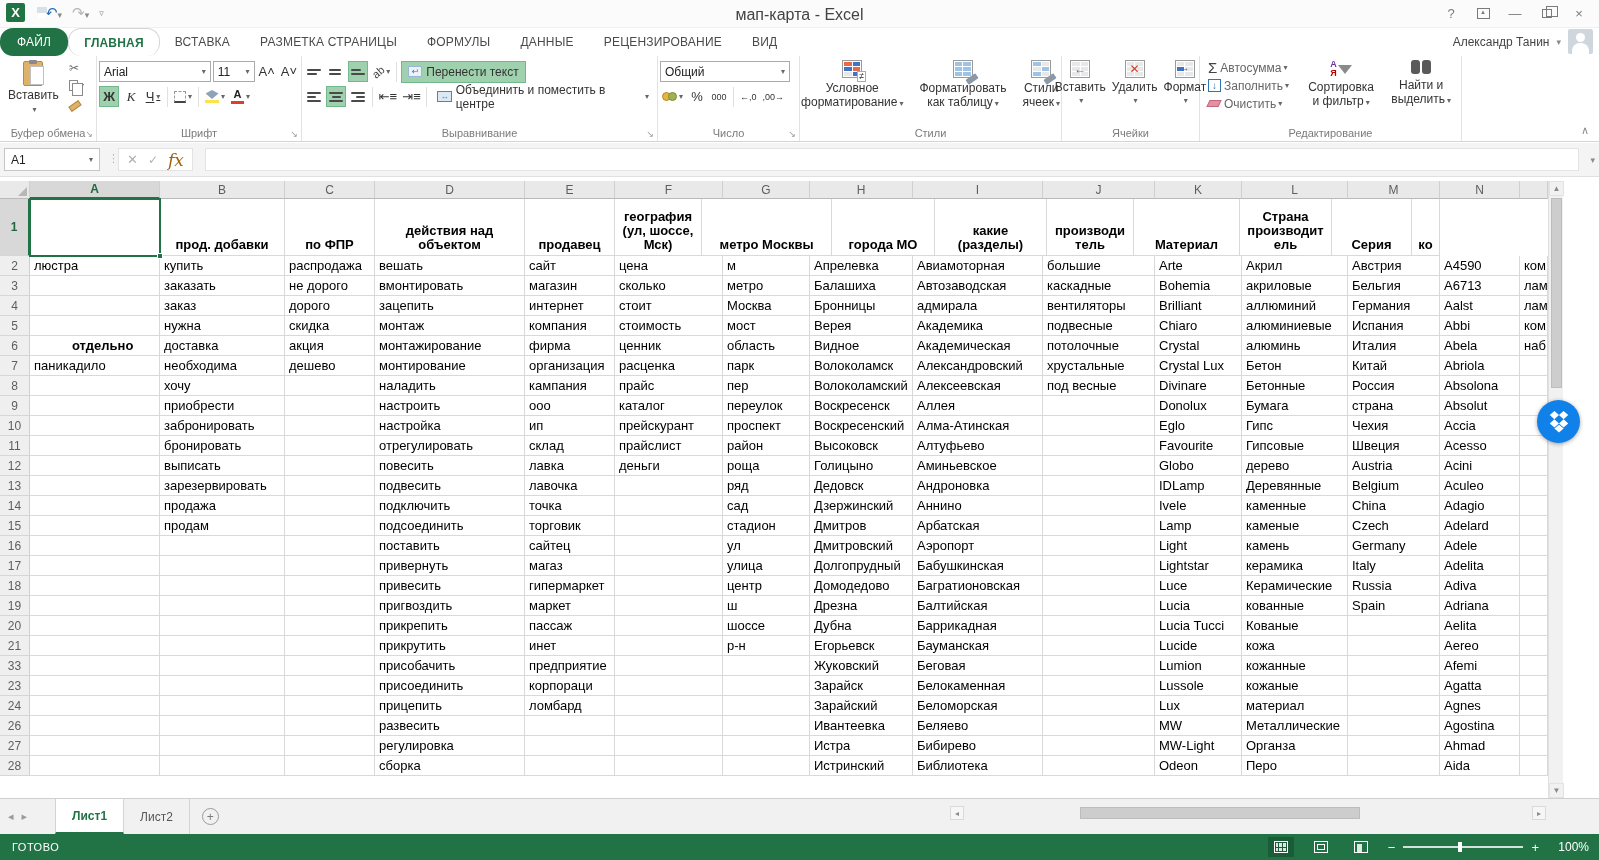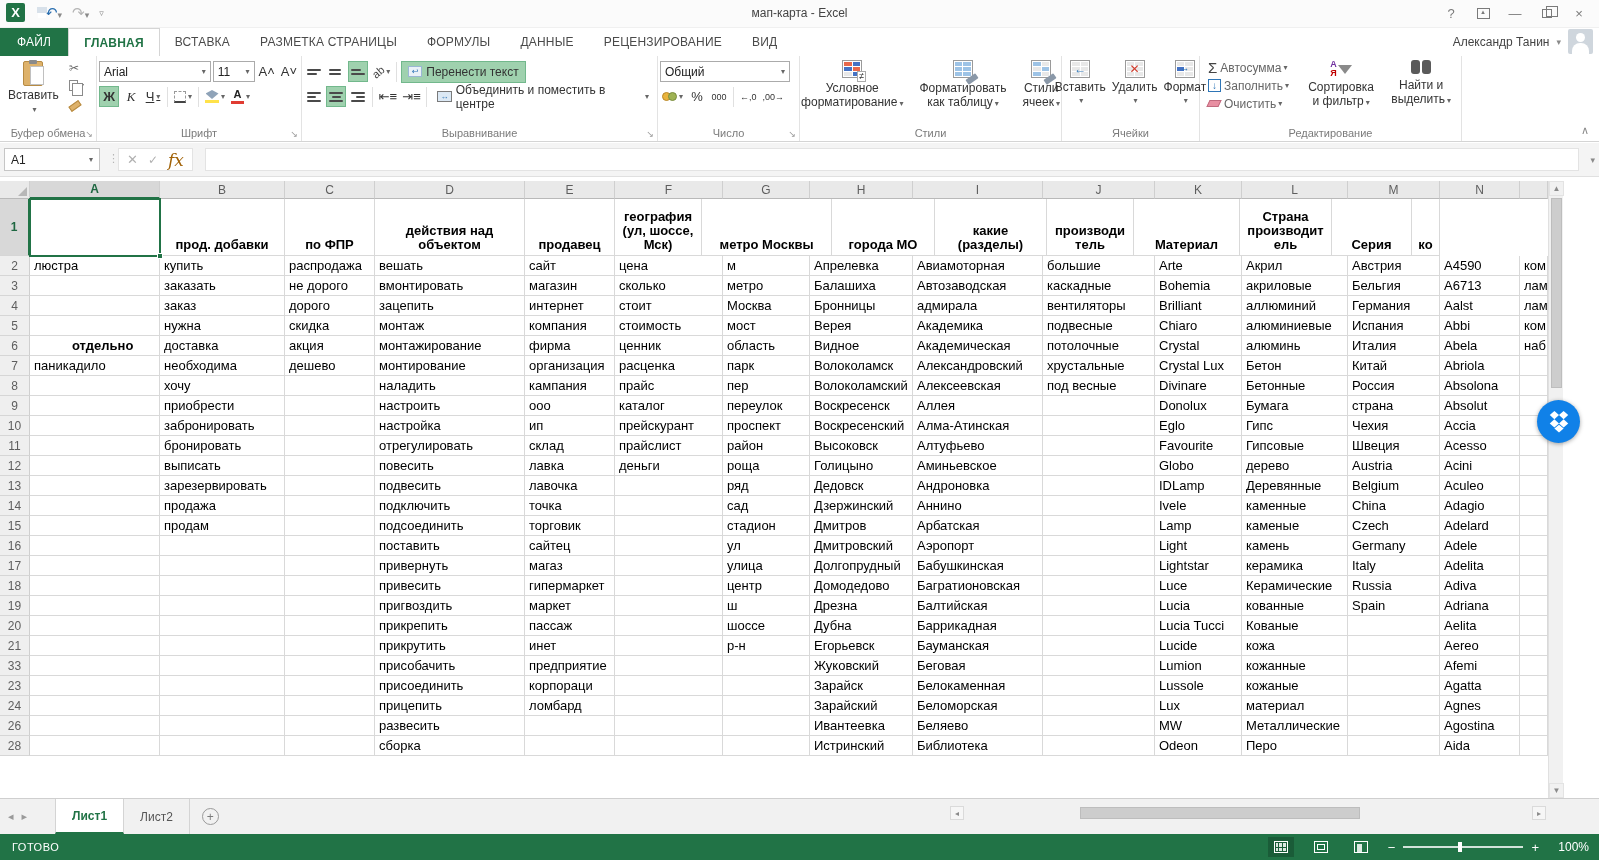--- a/index.html
+++ b/index.html
@@ -9,31 +9,31 @@
   
   #titlebar { position:absolute; top:0; left:0; width:1599px; height:28px; background:#fbfbfb; border-bottom:1px solid #f0f0f0; }
   #qat { position:absolute; left:6px; top:3px; display:flex; align-items:center; gap:10px; }
   .xl-logo { width:19px; height:19px; background:#217346; color:#fff; font-size:13px; font-weight:bold; display:flex; align-items:center; justify-content:center; border-radius:2px; }
   .floppy { width:14px; height:14px; background:#7b93ad; position:relative; border-radius:1px; }
   .floppy:before { content:""; position:absolute; top:0; left:3px; width:8px; height:5px; background:#fff; }
   .floppy:after { content:""; position:absolute; bottom:0; left:2px; width:10px; height:6px; background:#d8e1ea; }
   .undo { color:#2b6fb0; font-size:15px; }
   .redo { color:#b5b5b5; font-size:15px; }
   .qat-dd { color:#8a8a8a; font-size:9px; }
-  #title-text { position:absolute; top:6px; left:0; width:100%; text-align:center; font-size:12px; color:#444; }
+  #title-text { position:absolute; top:6px; left:0; width:100%; text-align:center; font-size:16px; color:#444; }
   #win-controls { position:absolute; right:6px; top:2px; display:flex; gap:4px; }
   #win-controls .wbtn { width:28px; height:22px; display:flex; align-items:center; justify-content:center; color:#7a7a7a; font-size:13px; }
   .ribbon-opt { width:13px; height:11px; border:1px solid #7a7a7a; display:flex; align-items:flex-start; justify-content:center; font-size:7px; line-height:6px; color:#7a7a7a; }
   .restore-ic { width:10px; height:9px; border:1px solid #7a7a7a; position:relative; }
   .restore-ic:before { content:""; position:absolute; top:-4px; left:3px; width:10px; height:9px; border:1px solid #7a7a7a; }
 
   
   #tabrow { position:absolute; top:28px; left:0; width:1599px; height:28px; background:#fff; }
   #tabs { display:flex; height:28px; align-items:stretch; }
-  .rtab { padding:0 15px; font-size:12px; color:#4a4a4a; display:flex; align-items:center; letter-spacing:.2px; }
+  .rtab { padding:0 15px; font-size:12px; color:#4a4a4a; display:flex; align-items:center; letter-spacing:.2px;border-radius:13px; }
   .rtab.file { background:#217346; color:#fff; padding:0 17px; }
   .rtab.active { background:#fff; color:#217346; border:1px solid #d5d5d5; border-bottom:none; font-weight:bold; }
   #account { position:absolute; right:6px; top:1px; display:flex; align-items:center; gap:7px; font-size:12px; color:#444; }
   .avatar { width:25px; height:25px; background:#cfd6dd; position:relative; overflow:hidden; border-radius:2px; }
   .avatar:before { content:""; position:absolute; top:4px; left:8px; width:9px; height:9px; border-radius:50%; background:#fff; }
   .avatar:after { content:""; position:absolute; top:14px; left:4px; width:17px; height:12px; border-radius:8px 8px 0 0; background:#fff; }
 
   
   #ribbon { position:absolute; top:56px; left:0; width:1599px; height:86px; background:#fff; border-bottom:1px solid #d4d4d4; display:flex; }
   .rgroup { position:relative; border-right:1px solid #e3e3e3; height:100%; padding:3px 2px 16px 2px; }
@@ -978,20 +978,38 @@
       <div class="cell" style="width:103px">Ивантеевка</div>
       <div class="cell ovf" style="width:130px">Беляево</div>
       <div class="cell" style="width:112px"></div>
       <div class="cell" style="width:87px">MW</div>
       <div class="cell ovf" style="width:106px">Металлические</div>
       <div class="cell" style="width:92px"></div>
       <div class="cell ovf" style="width:80px">Agostina</div>
       <div class="cell" style="width:28px"></div>
     </div>
     <div class="grow" style="height:20px">
+      <div class="rowhdr">27</div>
+      <div class="cell" style="width:130px"></div>
+      <div class="cell" style="width:125px"></div>
+      <div class="cell" style="width:90px"></div>
+      <div class="cell ovf" style="width:150px">регулировка</div>
+      <div class="cell" style="width:90px"></div>
+      <div class="cell" style="width:108px"></div>
+      <div class="cell" style="width:87px"></div>
+      <div class="cell" style="width:103px">Истра</div>
+      <div class="cell ovf" style="width:130px">Бибирево</div>
+      <div class="cell" style="width:112px"></div>
+      <div class="cell" style="width:87px">MW-Light</div>
+      <div class="cell ovf" style="width:106px">Органза</div>
+      <div class="cell" style="width:92px"></div>
+      <div class="cell ovf" style="width:80px">Ahmad</div>
+      <div class="cell" style="width:28px"></div>
+    </div>
+    <div class="grow" style="height:20px">
       <div class="rowhdr">28</div>
       <div class="cell" style="width:130px"></div>
       <div class="cell" style="width:125px"></div>
       <div class="cell" style="width:90px"></div>
       <div class="cell ovf" style="width:150px">сборка</div>
       <div class="cell" style="width:90px"></div>
       <div class="cell" style="width:108px"></div>
       <div class="cell" style="width:87px"></div>
       <div class="cell" style="width:103px">Истринский</div>
       <div class="cell ovf" style="width:130px">Библиотека</div>

